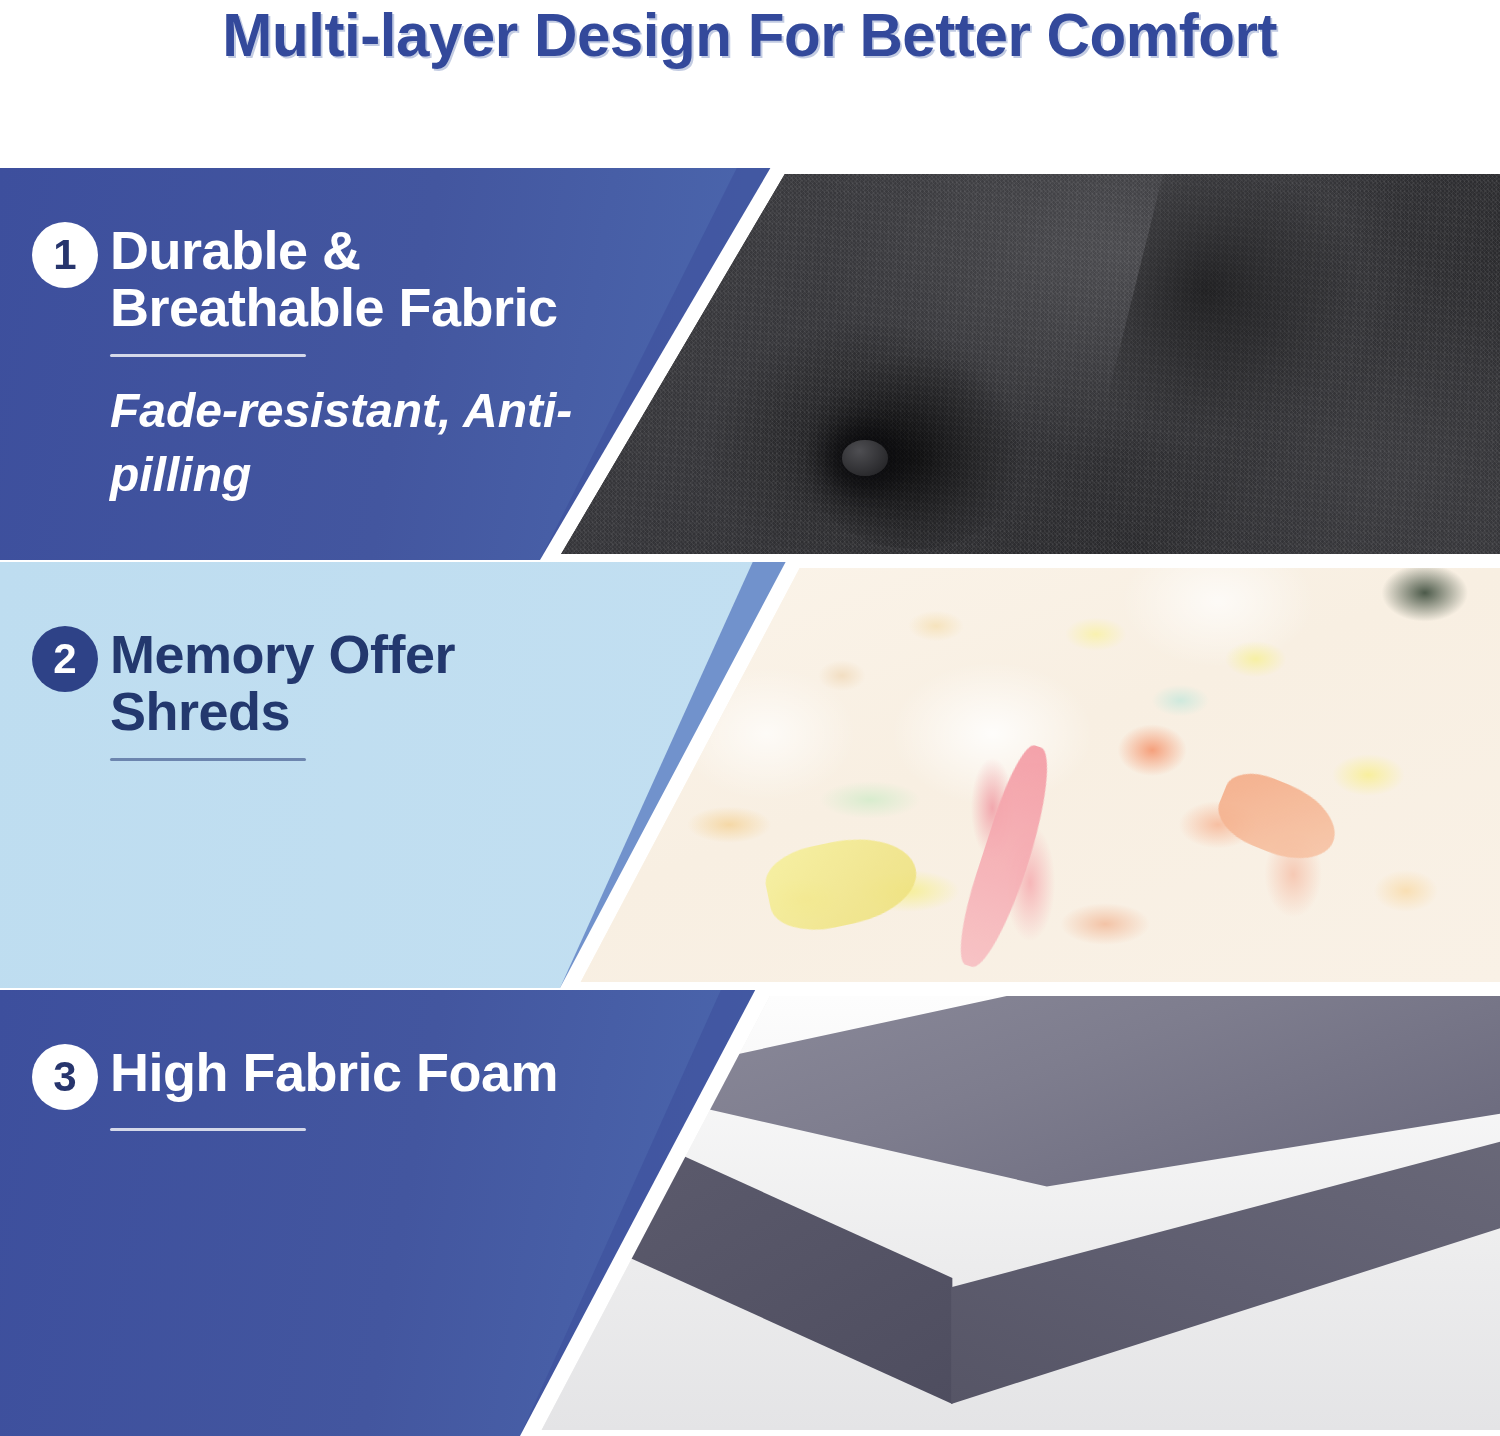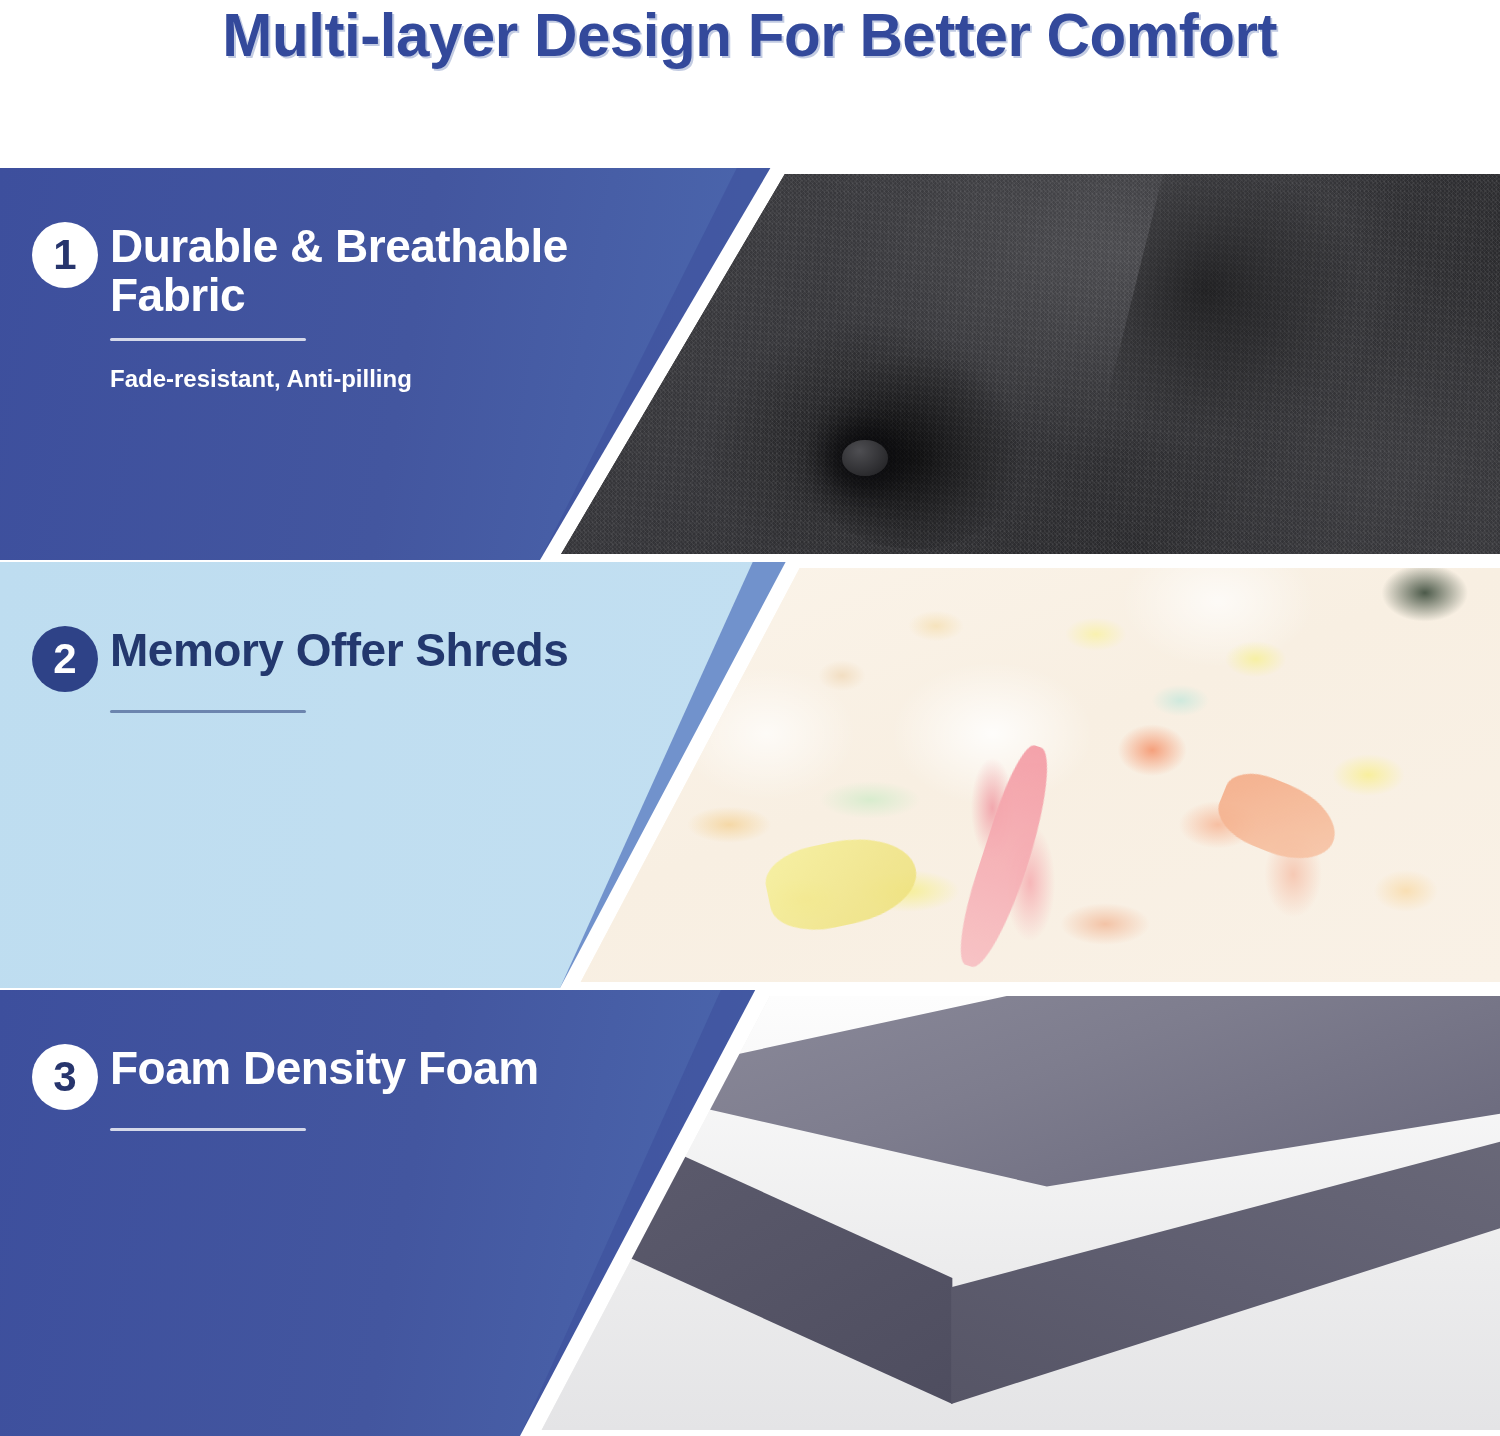--- a/index.html
+++ b/index.html
@@ -153,33 +153,33 @@
     flex:0 0 auto;
     width:66px; height:66px; border-radius:50%;
     display:flex; align-items:center; justify-content:center;
     font-size:42px; font-weight:bold; line-height:1;
     margin-right:12px;
   }
   .badge-light{ background:#ffffff; color:#27356D; }
   .badge-dark { background:#2E4287; color:#ffffff; }
 
   .headline{
-    font-size:46px; font-weight:bold; line-height:1.06;
+    font-size:54px; font-weight:bold; line-height:1.06;
     letter-spacing:-0.5px; max-width:540px;
   }
   .h-white{ color:#ffffff; }
   .h-navy { color:#23386E; }
 
   .divider{ height:3px; width:196px; margin:18px 0 0 110px; border-radius:2px; }
   .div-white{ background:rgba(255,255,255,.78); }
   .div-navy { background:rgba(40,60,120,.55); }
 
   .subtext{
     margin:22px 0 0 110px;
-    font-size:24px; font-weight:bold; line-height:1.32; max-width:470px;
+    font-size:48px; font-weight:bold; line-height:1.32; max-width:470px;font-style:italic;
   }
   .s-white{ color:#ffffff; }
   .s-navy { color:#23386E; }
   #panel-2 .subtext{ max-width:510px; }
 </style>
 </head>
 <body>
 
 <div class="title-bar">
   <div class="title-text">Multi-layer Design For Better Comfort</div>
@@ -240,17 +240,17 @@
       <div class="foam-floor"></div>
       <div class="foam-left"></div>
       <div class="foam-right"></div>
       <div class="foam-top"></div>
     </div>
   </div>
 
   <div class="text-col">
     <div class="head-row">
       <div class="badge badge-light">3</div>
-      <h2 class="headline h-white">Foam Density Foam</h2>
+      <h2 class="headline h-white">High Fabric Foam</h2>
     </div>
     <div class="divider div-white"></div>
   </div>
 </section>
 
 </body></html>

